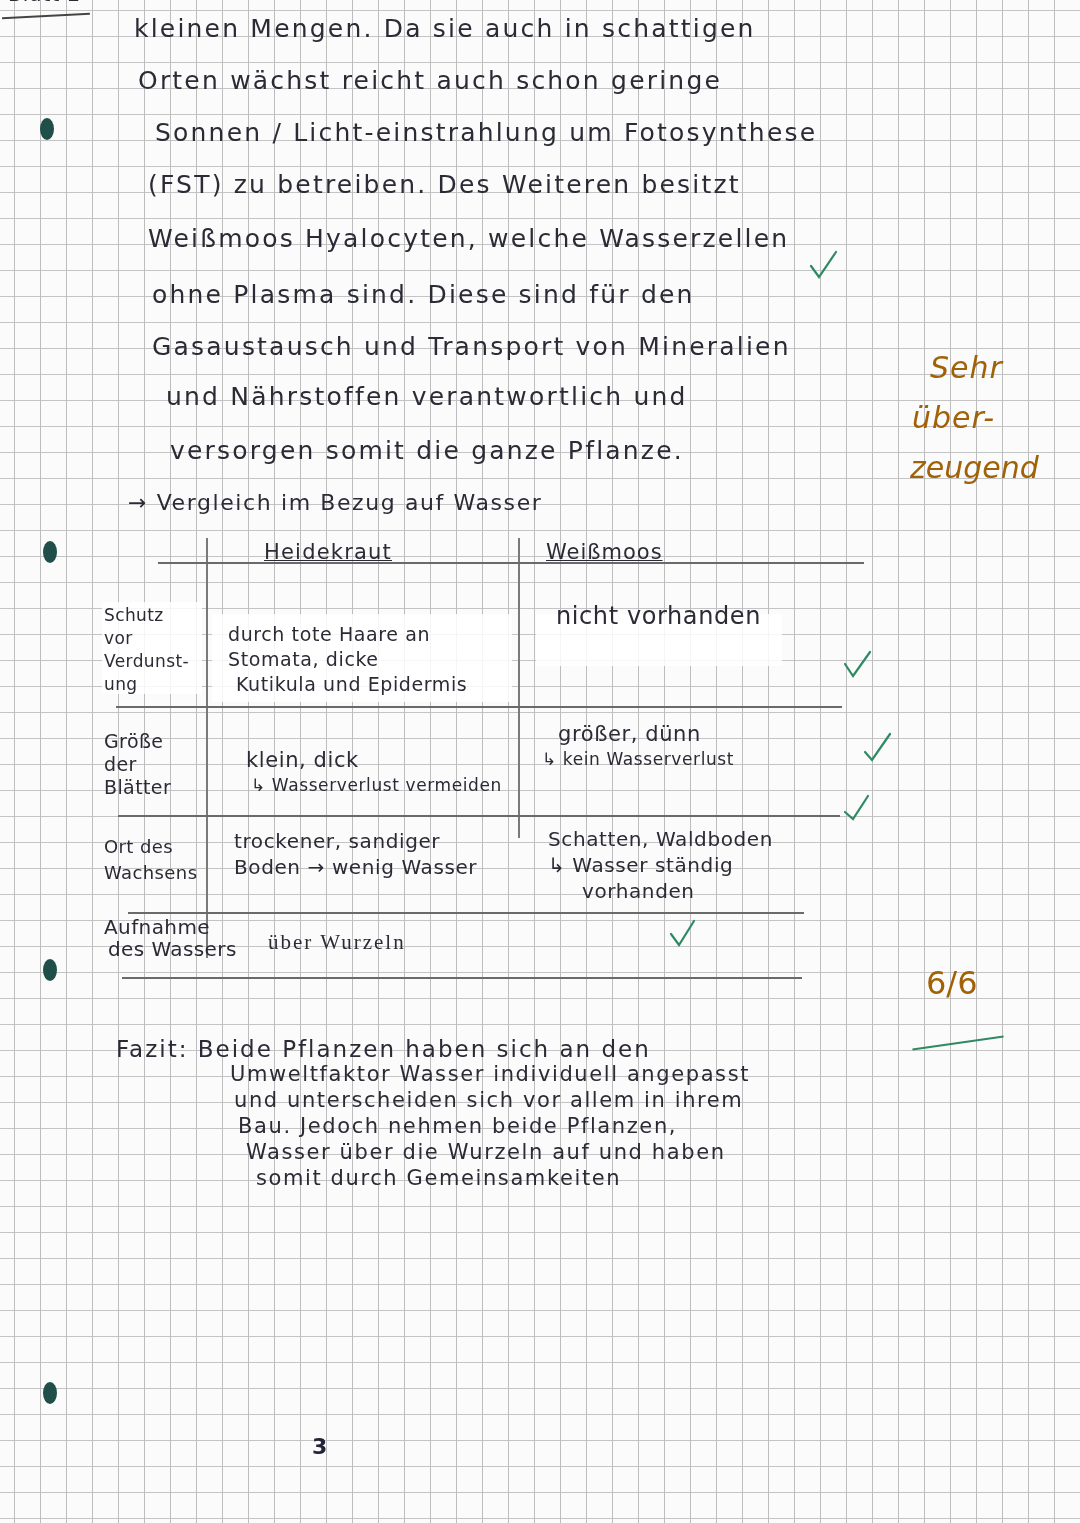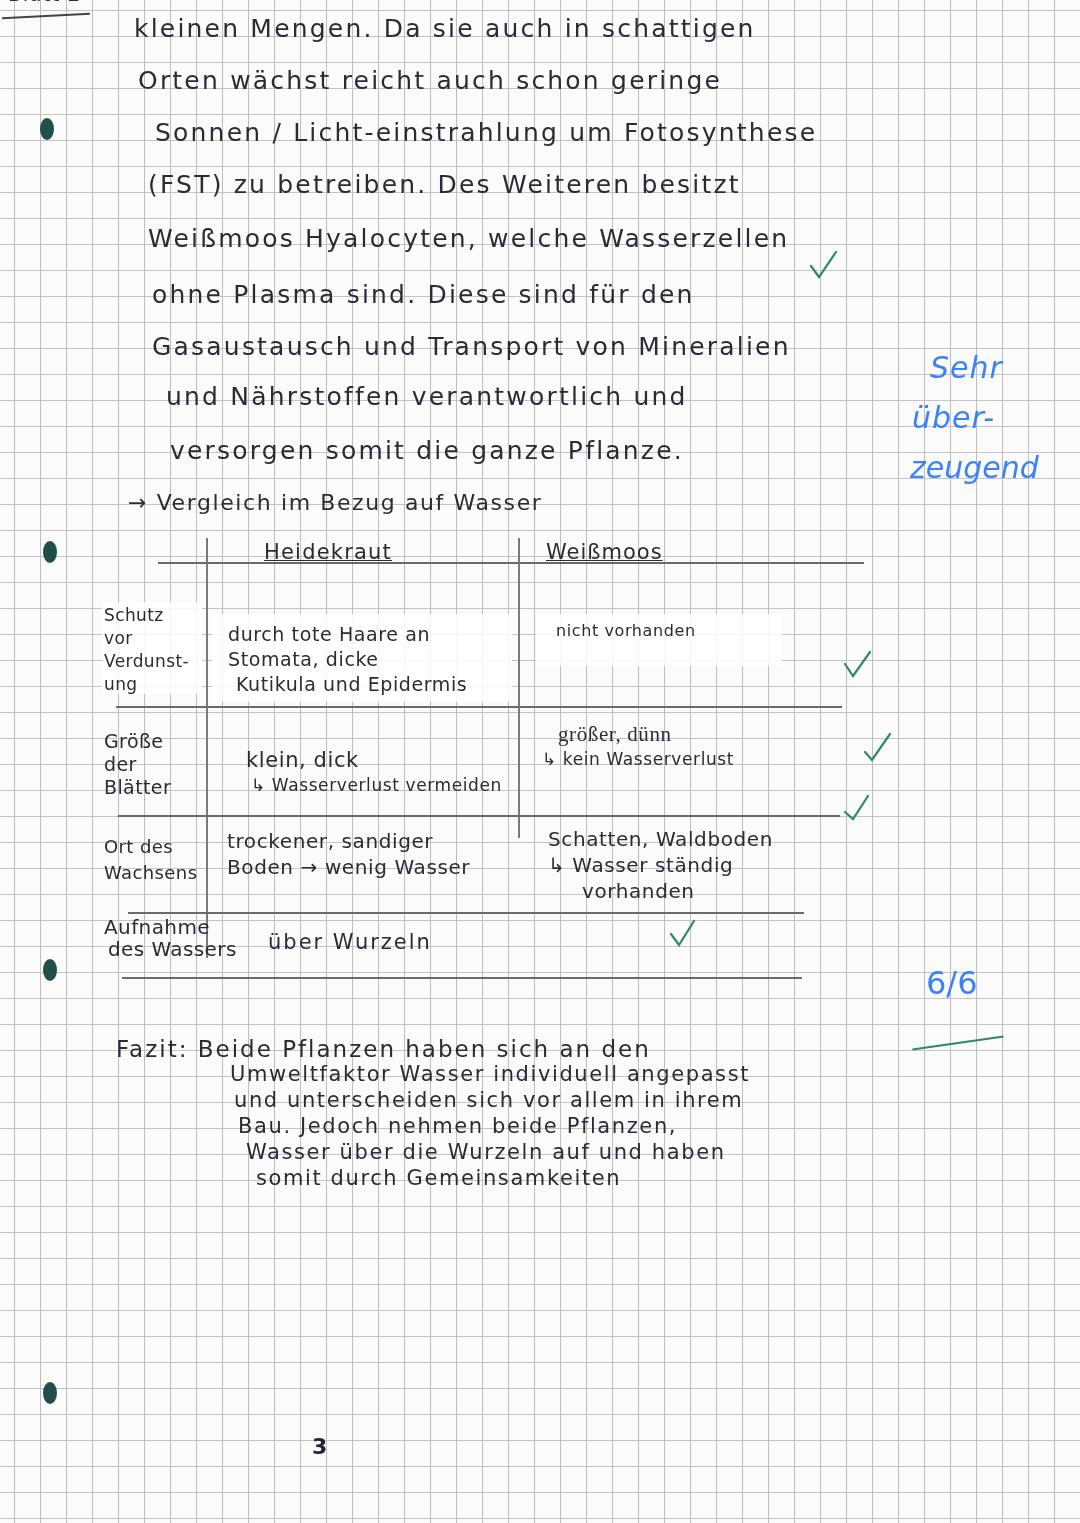--- a/index.html
+++ b/index.html
@@ -11,21 +11,21 @@
       linear-gradient(to bottom, #c4c4c4 1.5px, transparent 1.5px);
     background-size: 26px 26px;
     background-position: 14px 10px;
     font-family: "DejaVu Sans", sans-serif;
     color: #2a2a33;
   }
   .ink { position: absolute; white-space: nowrap; font-family: "DejaVu Sans", sans-serif; color: #2b2b36; letter-spacing: 1.5px; }
   .line { font-size: 25px; letter-spacing: 2.2px; }
   .cell { font-size: 19px; line-height: 25px; letter-spacing: 0.6px; }
   .label { font-size: 17px; line-height: 23px; letter-spacing: 0.4px; }
-  .green { color: #3b82f6; }
+  .green { color: #a16207; }
   .hr { position: absolute; height: 2px; background: #6a6a6a; }
   .vr { position: absolute; width: 2px; background: #7a7a7a; }
   .hole { position: absolute; width: 14px; height: 22px; border-radius: 50%; background: #1f4f48; }
   .check { position: absolute; width: 30px; height: 30px; }
   .check svg { width: 100%; height: 100%; }
   .whiteout { position: absolute; background: #ffffff; opacity: 0.85; }
 </style>
 </head>
 <body>
 
@@ -83,78 +83,78 @@
     <div>Schutz</div>
     <div>vor</div>
     <div>Verdunst-</div>
     <div>ung</div>
   </div>
   <div class="ink cell" style="left:228px; top:622px;">
     <div>durch tote Haare an</div>
     <div>Stomata, dicke</div>
     <div style="margin-left:8px;">Kutikula und Epidermis</div>
   </div>
-  <div class="ink cell" style="left:556px; top:618px; font-size:16px;">
+  <div class="ink cell" style="left:556px; top:604px; font-size:24px;">
     <div>nicht vorhanden</div>
   </div>
 </div>
 <div class="check" style="left:842px; top:650px;">
   <svg viewBox="0 0 30 30">
       <path d="M3 14 L11 26 L28 2" fill="none" stroke="#2f8a63" stroke-width="2.2" stroke-linecap="round"></path>
     </svg>
 </div>
 
 <div>
   <div class="ink label" style="left:104px; top:730px; font-size:19px;">
     <div>Größe</div>
     <div>der</div>
     <div>Blätter</div>
   </div>
   <div class="ink cell" style="left:216px; top:748px;">
     <div style="margin-left:30px; font-size:21px;">klein, dick</div>
     <div style="font-size:17px;margin-left:35px;">↳ Wasserverlust vermeiden</div>
   </div>
   <div class="ink cell" style="left:554px; top:722px;">
-    <div style="font-size:21px; margin-left:4px;font-family:Liberation Serif, serif;">größer, dünn</div>
+    <div style="font-size:21px; margin-left:4px;">größer, dünn</div>
     <div style="font-size:17px; margin-left:-12px;">↳ kein Wasserverlust</div>
   </div>
 </div>
 <div class="check" style="left:862px; top:732px;">
   <svg viewBox="0 0 30 30">
       <path d="M3 20 L10 28 L28 2" fill="none" stroke="#2f8a63" stroke-width="2.2" stroke-linecap="round"></path>
     </svg>
 </div>
 <div class="check" style="left:842px; top:792px;">
   <svg viewBox="0 0 30 30">
       <path d="M3 20 L11 27 L26 4" fill="none" stroke="#2f8a63" stroke-width="2.2" stroke-linecap="round"></path>
     </svg>
 </div>
 
 <div>
   <div class="ink label" style="left:104px; top:834px; font-size:18px; line-height:26px;">
     <div>Ort des</div>
     <div>Wachsens</div>
   </div>
-  <div class="ink cell" style="left:227px; top:828px; font-size:20px; line-height:26px;">
+  <div class="ink cell" style="left:234px; top:828px; font-size:20px; line-height:26px;">
     <div>trockener, sandiger</div>
     <div>Boden → wenig Wasser</div>
   </div>
   <div class="ink cell" style="left:548px; top:826px; font-size:20px; line-height:26px;">
     <div>Schatten, Waldboden</div>
     <div>↳ Wasser ständig</div>
     <div style="margin-left:34px;">vorhanden</div>
   </div>
 </div>
 
 <div>
   <div class="ink label" style="left:104px; top:916px; font-size:20px; line-height:22px;">
     <div>Aufnahme</div>
     <div style="margin-left:4px;">des Wassers</div>
   </div>
-  <div class="ink cell" style="left:268px; top:930px; font-size:21px; letter-spacing:2px;">
+  <div class="ink cell" style="left:268px; top:930px; font-size:21px; letter-spacing:2px;font-family:Liberation Serif, serif;">
     <div>über Wurzeln</div>
   </div>
 </div>
 <div class="check" style="left:668px; top:918px;">
   <svg viewBox="0 0 30 30">
       <path d="M3 16 L11 27 L26 3" fill="none" stroke="#2f8a63" stroke-width="2.2" stroke-linecap="round"></path>
     </svg>
 </div>
 
 <div class="ink green" style="left:926px; top:964px; font-size:32px; letter-spacing:0px;">6/6</div>

